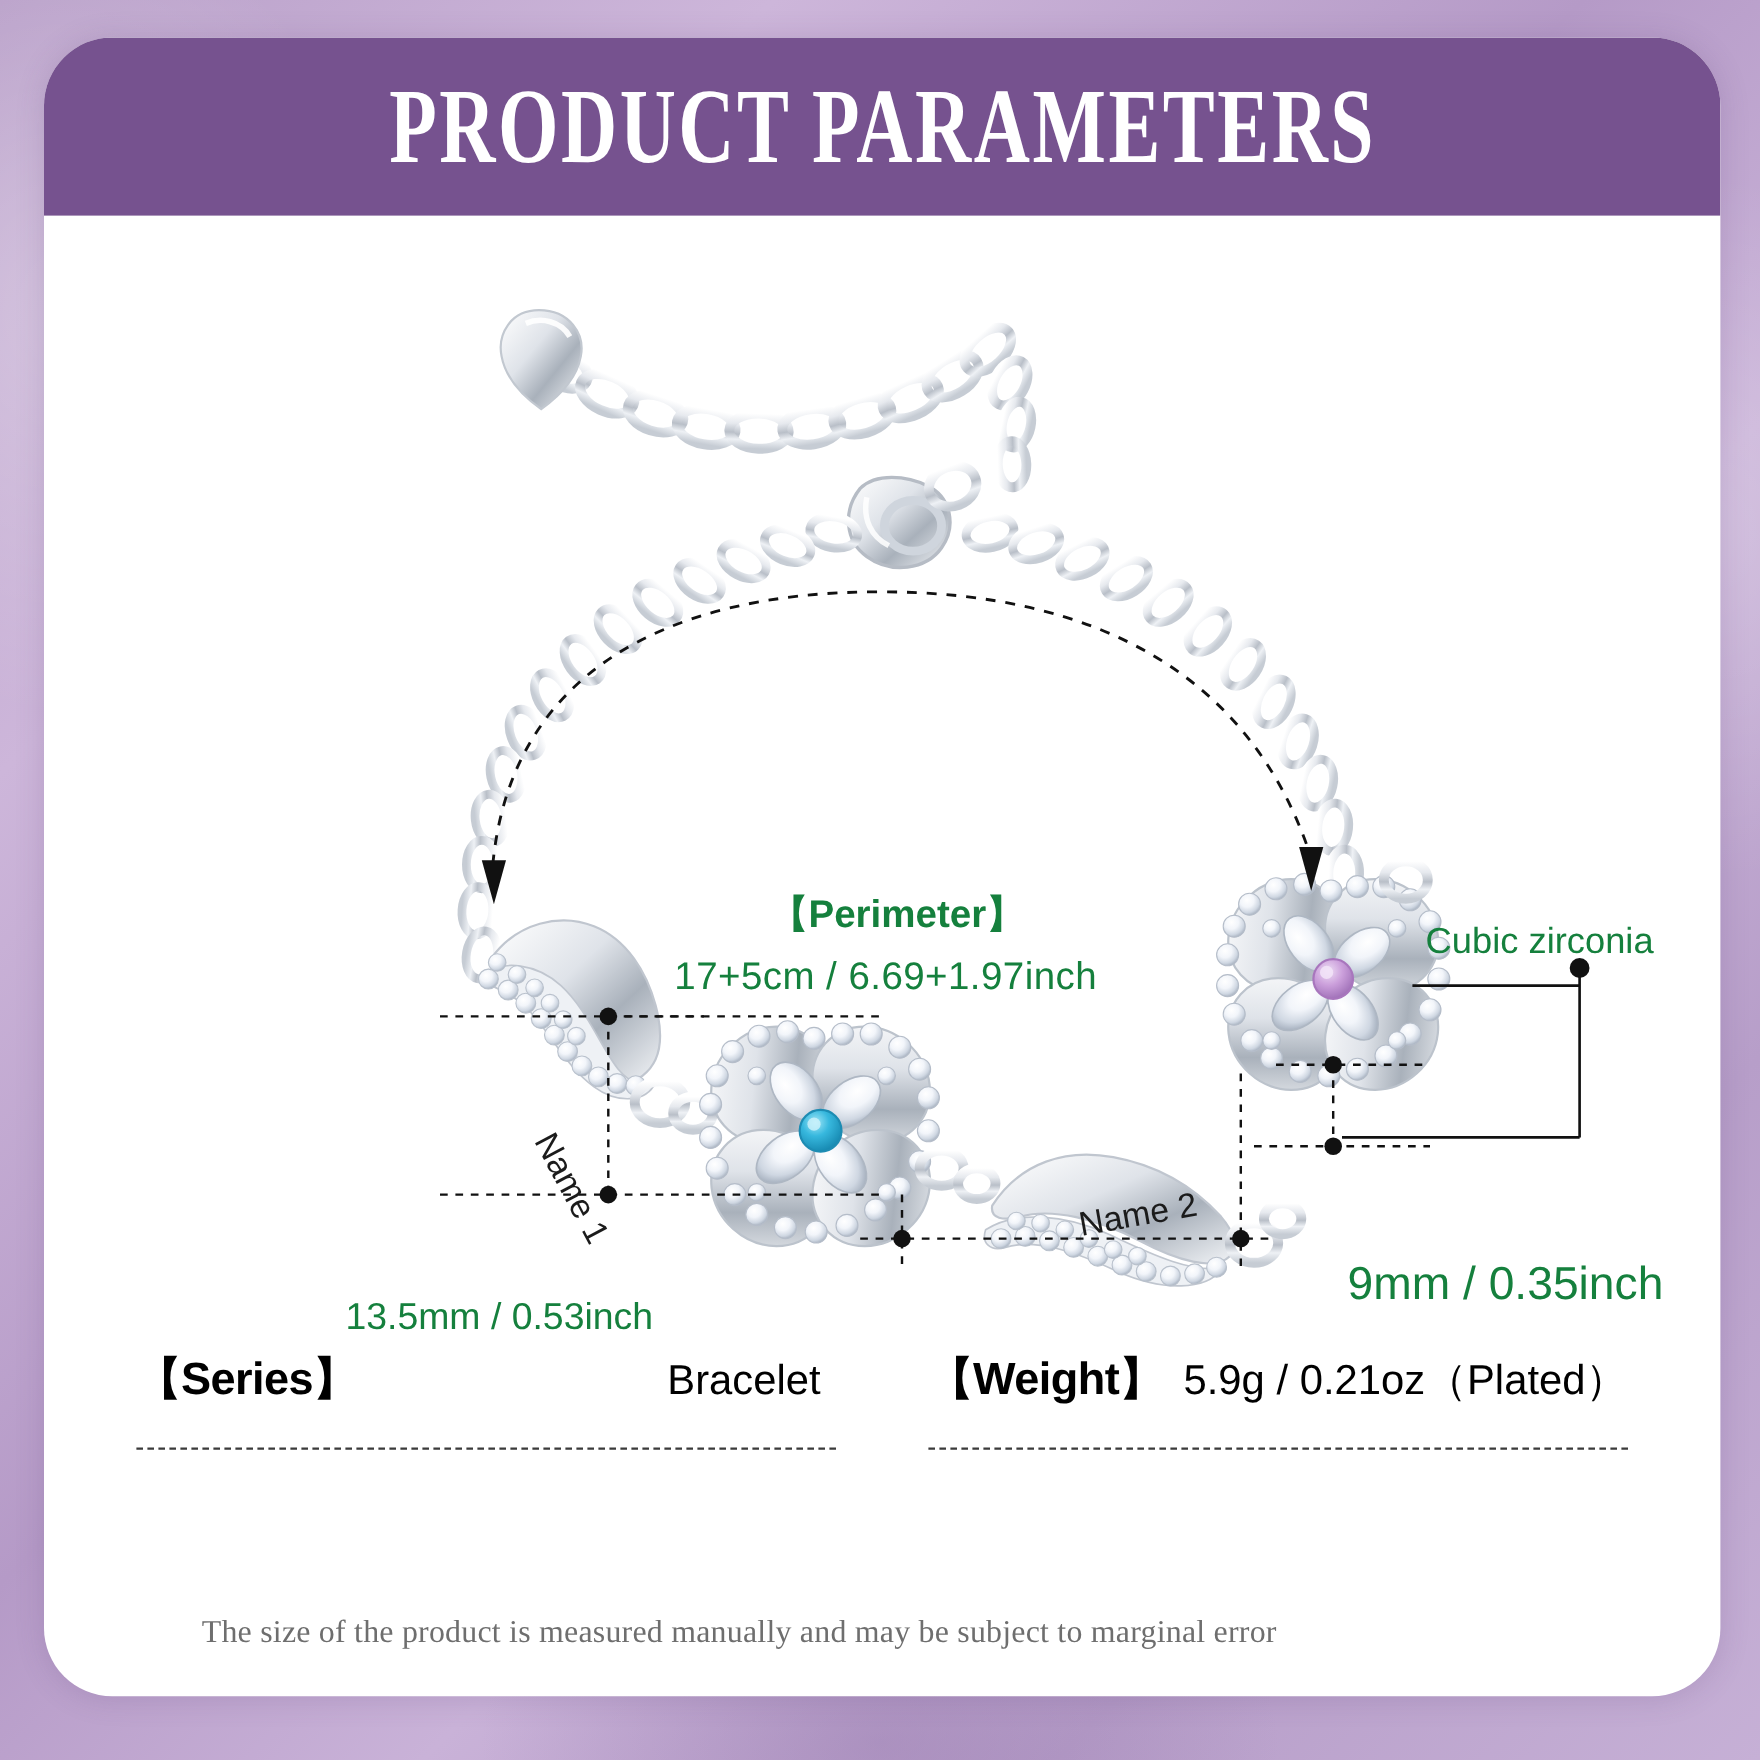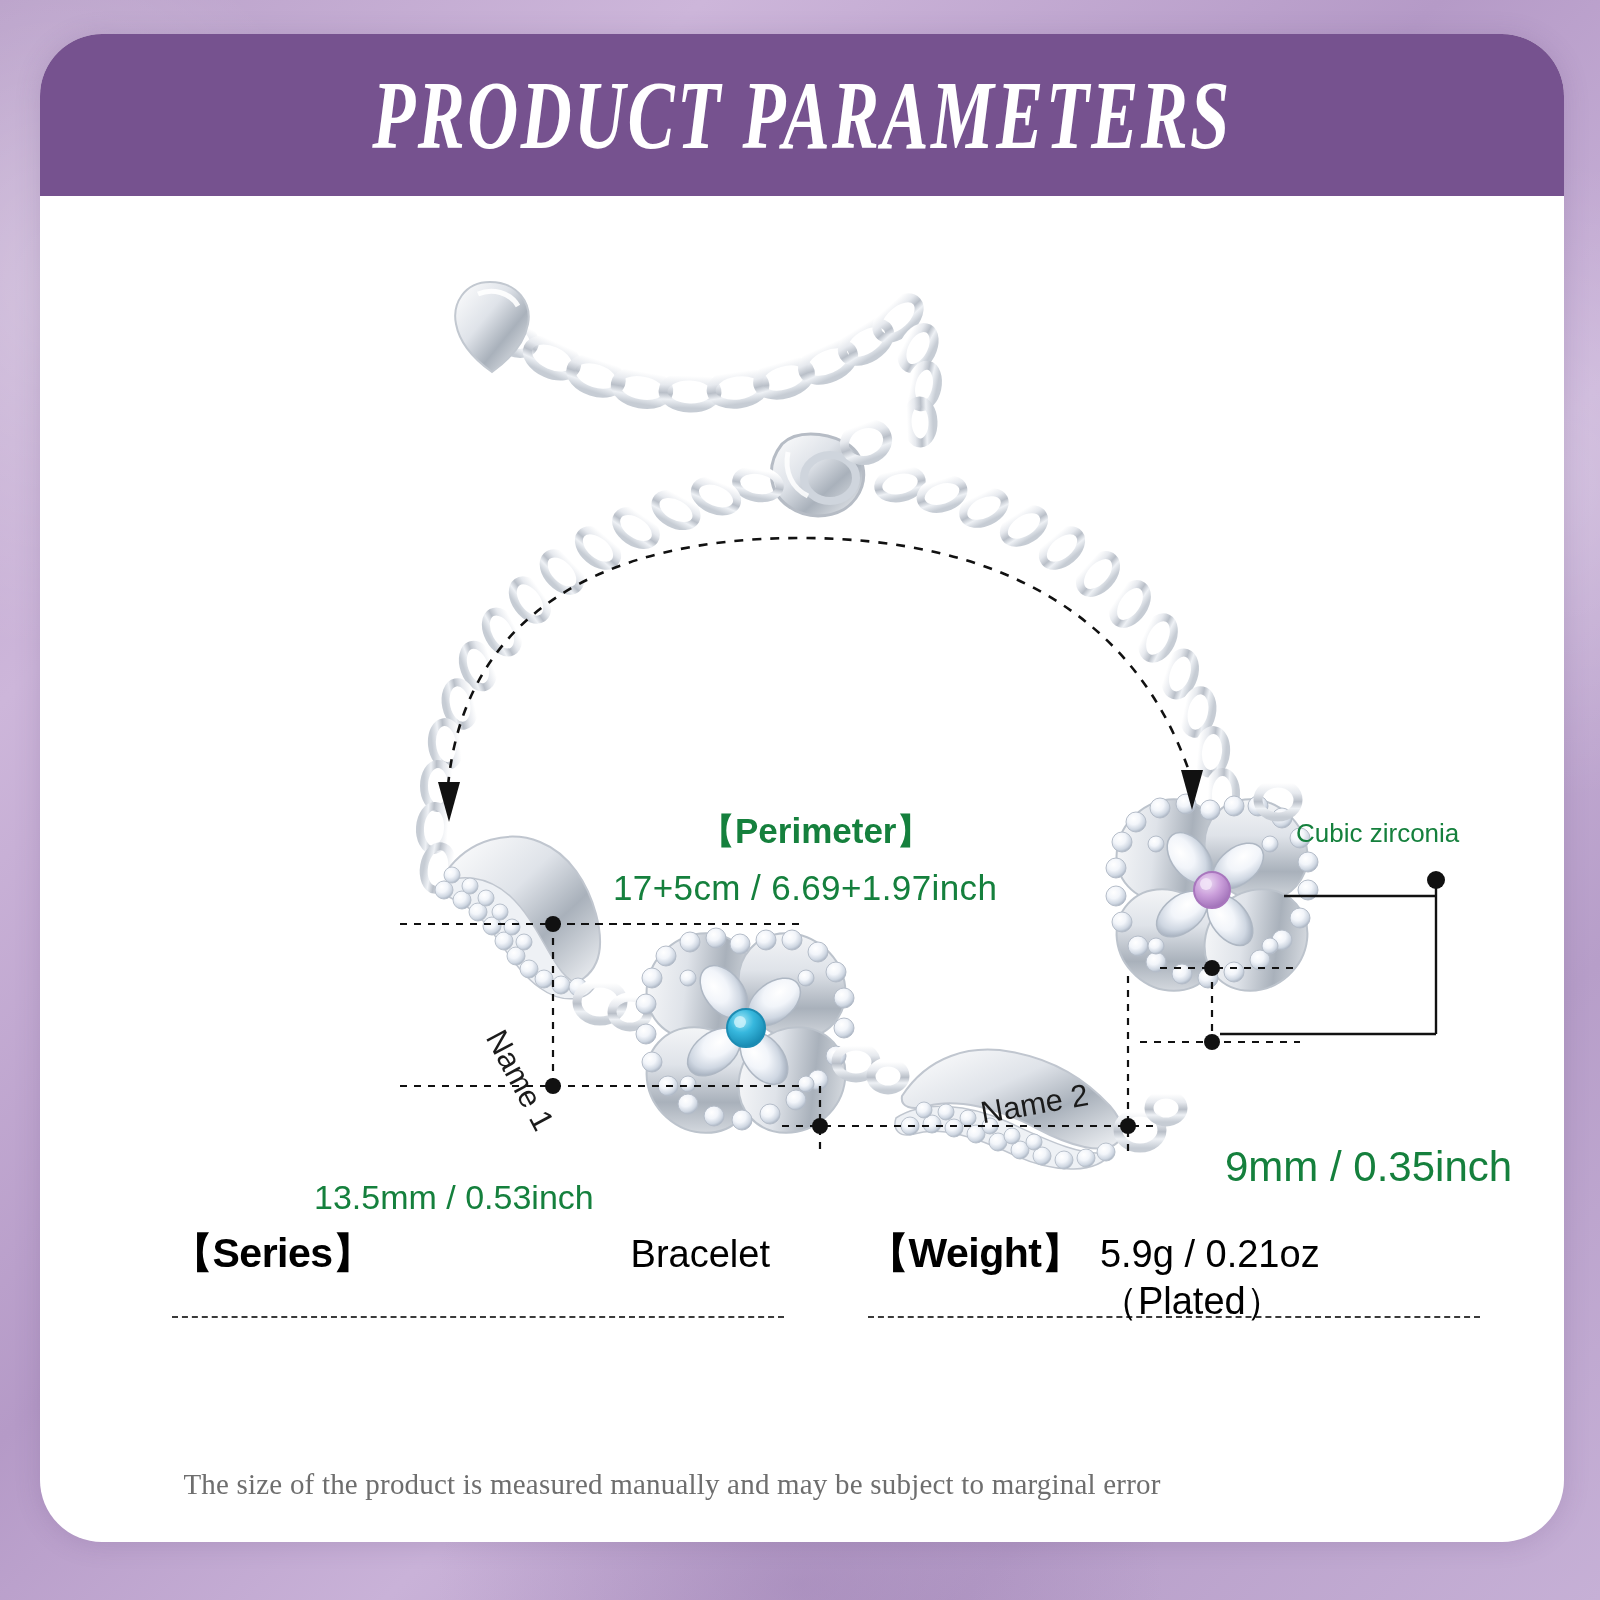--- a/index.html
+++ b/index.html
@@ -22,21 +22,21 @@
     position: absolute;
     left: 40px; top: 34px; width: 1524px; height: 1508px;
     background: #ffffff;
     border-radius: 62px;
     overflow: hidden;
     box-shadow: 0 2px 26px rgba(90,60,115,.18);
   }
   .header {
     position: absolute; left: 0; top: 0; width: 100%; height: 162px;
     background: #76528f;
-    display: flex; align-items: center; justify-content: center; font-style: italic;
+    display: flex; align-items: center; justify-content: center;
   }
   .header-title {
     font-family: "Liberation Serif", serif;
     color: #ffffff;
     font-size: 76px;
     font-weight: 700;
     letter-spacing: 2.5px;
     transform: scaleX(0.93) scaleY(1.28);
     transform-origin: center;
     white-space: nowrap;
@@ -50,21 +50,21 @@
 
   
   .anno {
     position: absolute;
     color: #15803d;
     font-family: "Liberation Sans", sans-serif;
     white-space: nowrap;
   }
   .perimeter-label { left: 660px; top: 612px; font-size: 35px; font-weight: 700; }
   .perimeter-value { left: 573px; top: 672px; font-size: 35px; font-weight: 400; letter-spacing: .4px;}
-  .cz-label { left: 1256px; top: 622px; font-size: 26px; }
+  .cz-label { left: 1256px; top: 640px; font-size: 33px; }
   .dim-135 { left: 274px; top: 982px; font-size: 34px; }
   .dim-215 { left: 826px; top: 1070px; font-size: 34px; }
   .dim-9 { left: 1185px; top: 947px; font-size: 42px; }
 
   .engrave {
     position: absolute;
     font-family: "Liberation Sans", sans-serif;
     color: #1b1b1b;
     white-space: nowrap;
   }
@@ -79,21 +79,20 @@
 
   
   .specs {
     position: absolute; left: 0; top: 1192px; width: 1524px; height: 316px;
     padding: 0 84px;
   }
   .spec-grid {
     display: grid;
     grid-template-columns: 1fr 1fr;
     column-gap: 84px;
-    margin-left: 48px;
   }
   .spec-row {
     display: flex; align-items: baseline; justify-content: flex-start;
     height: 92px;
   }
   .spec-row.bordered { border-bottom: 2px dashed #3a3a3a; }
   .spec-key {
     font-size: 41px; font-weight: 700; color: #000;
     letter-spacing: -.5px;
   }

